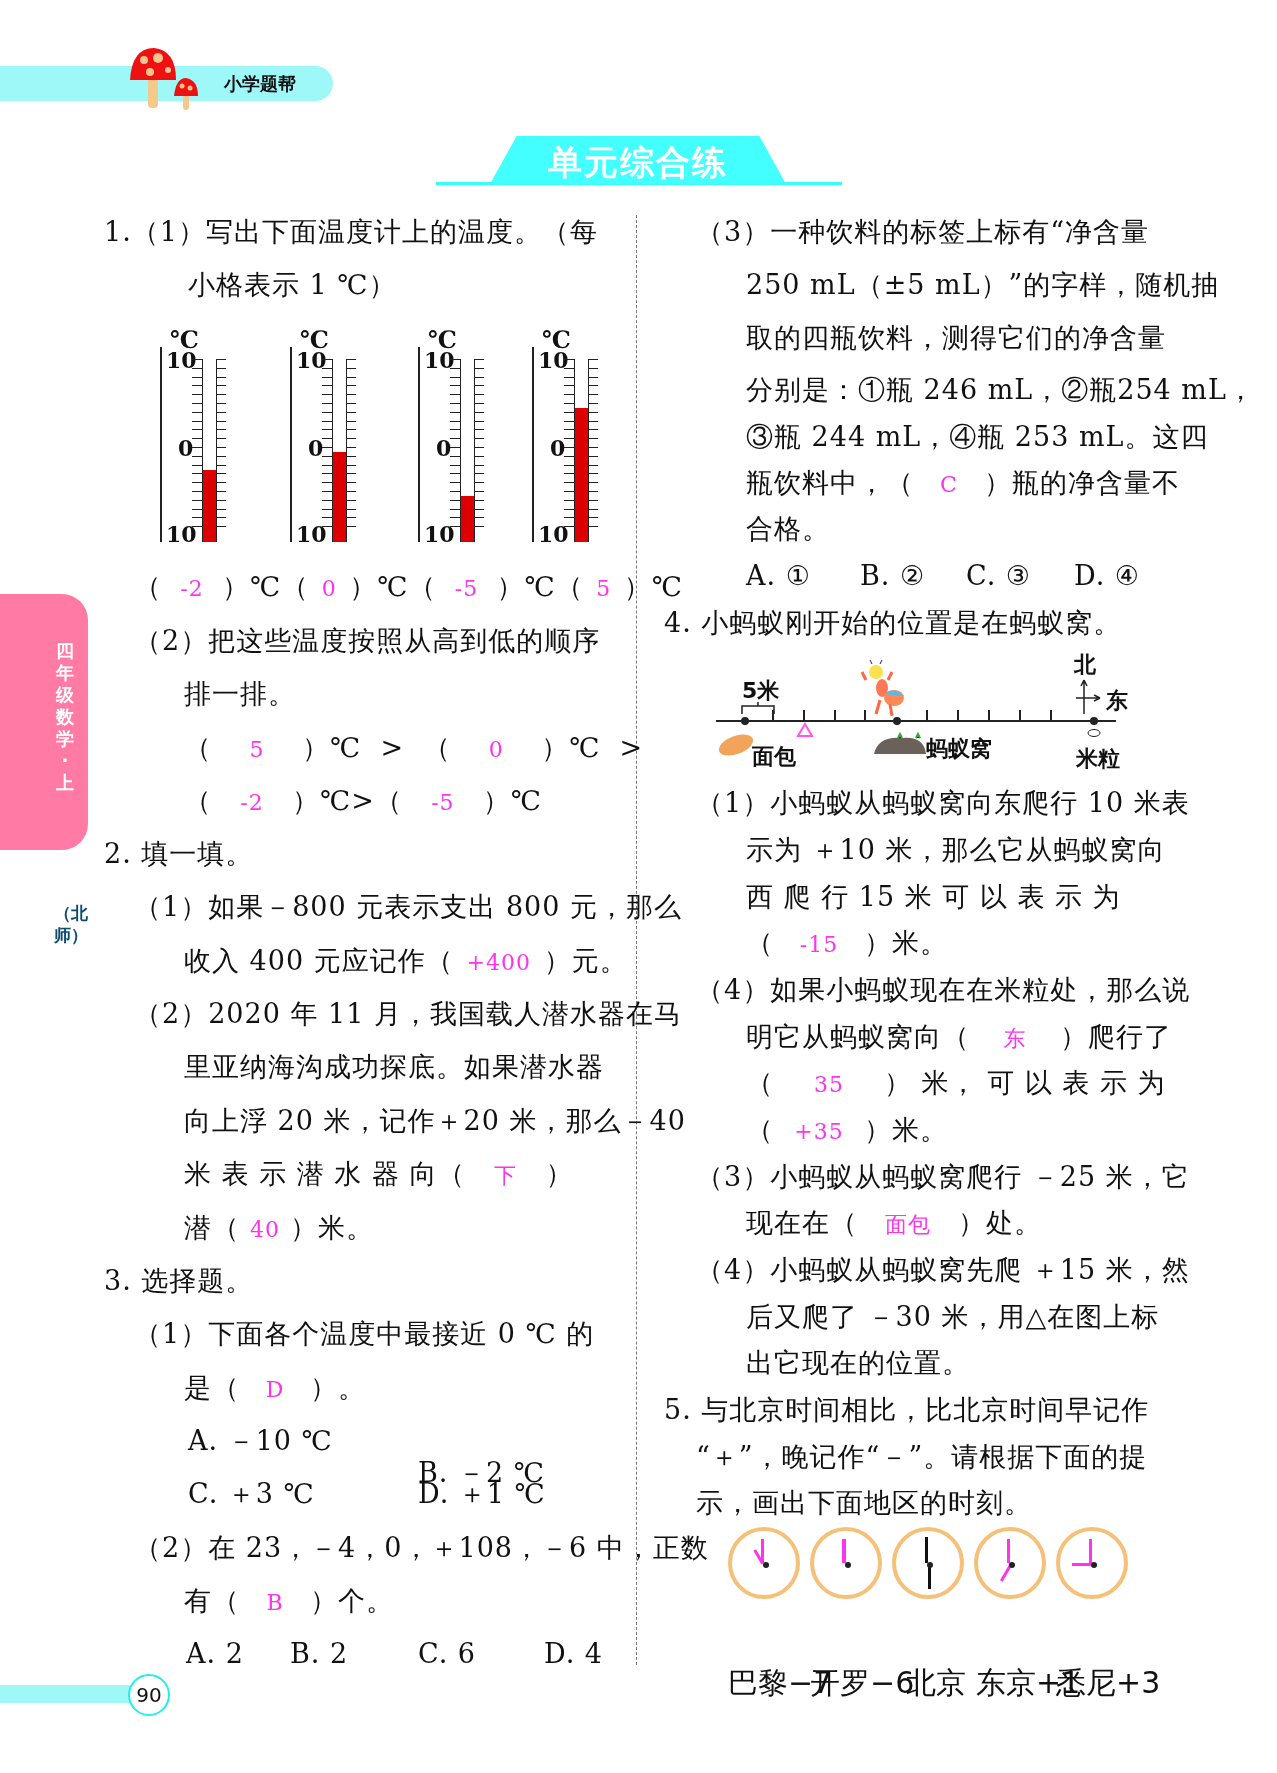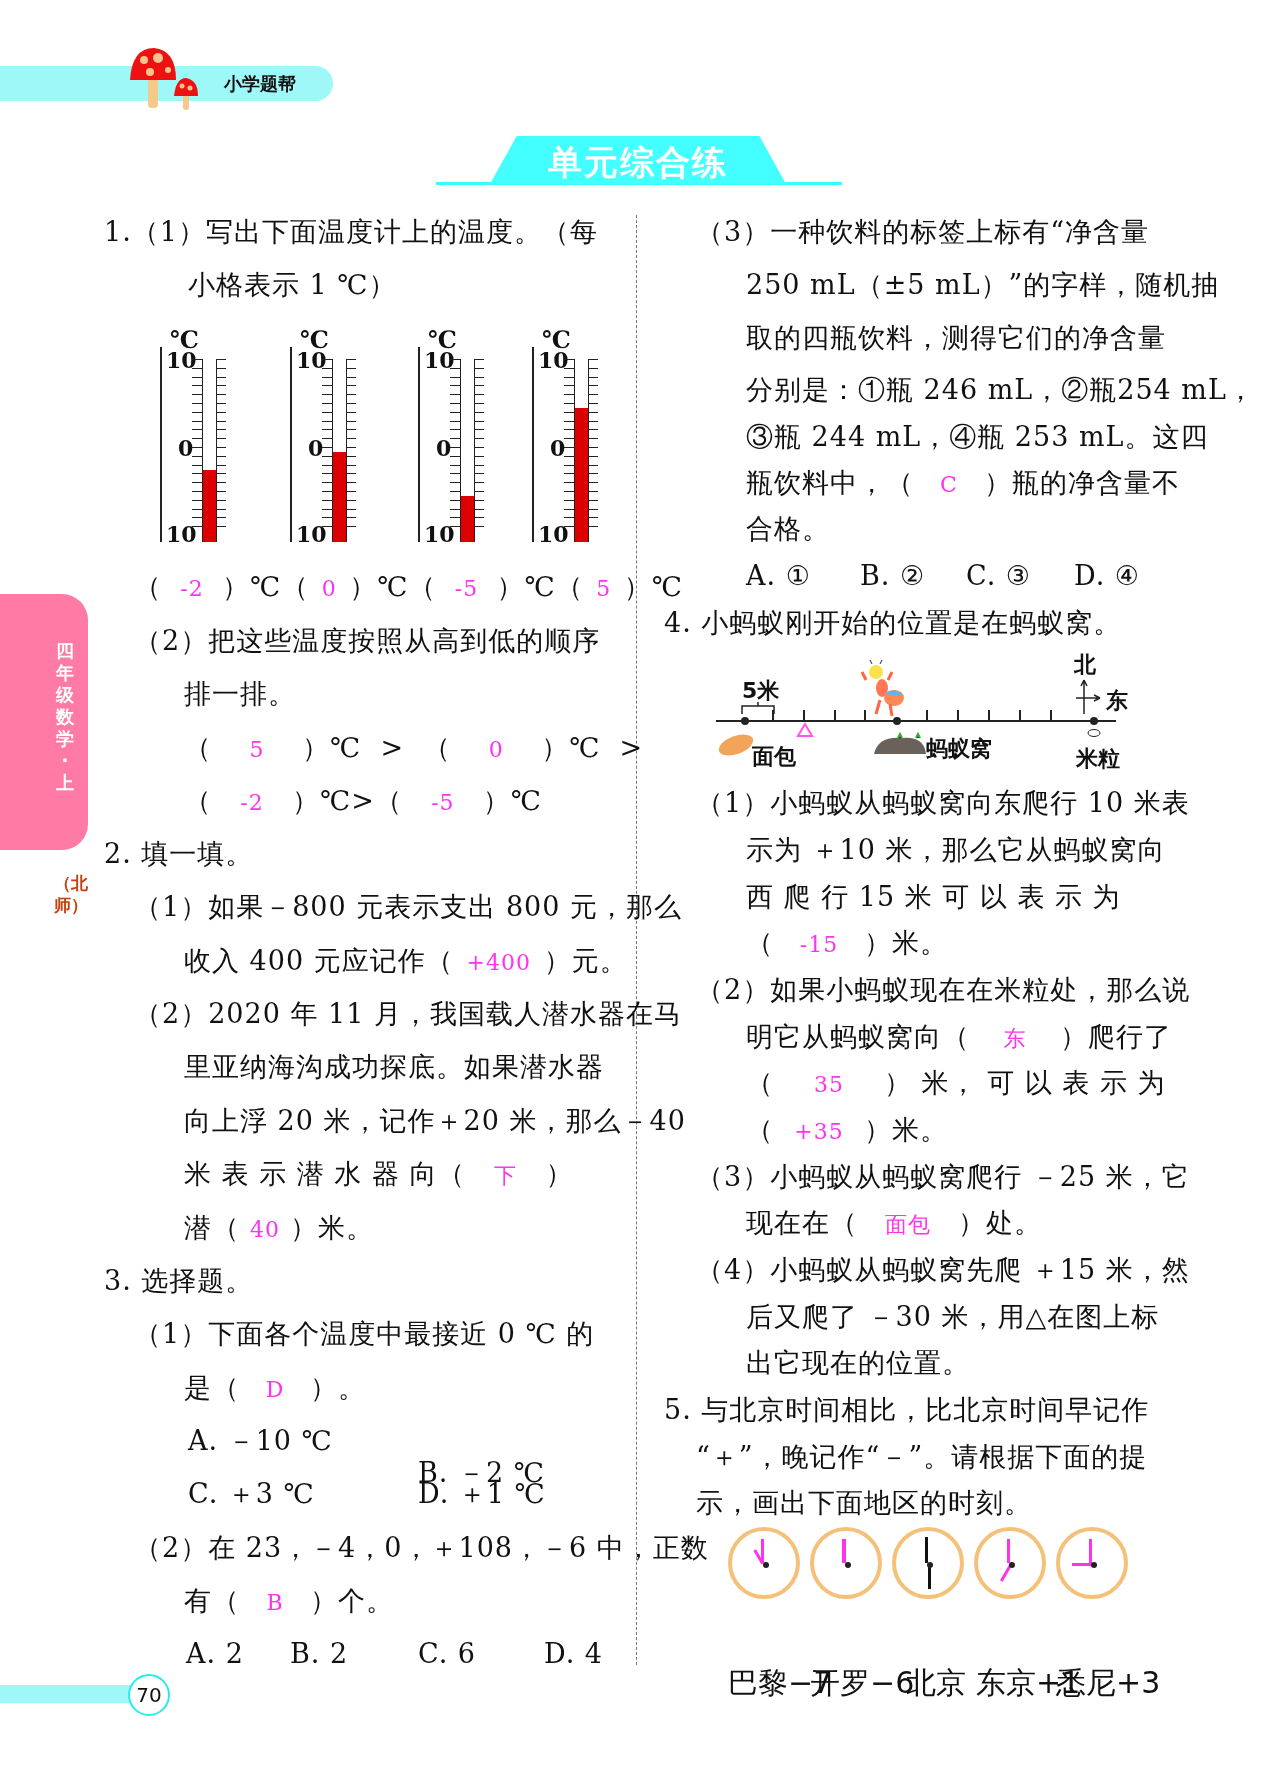--- a/index.html
+++ b/index.html
@@ -12,21 +12,21 @@
   .mush { position:absolute; }
   .title-line { left:436px; top:182px; width:406px; height:3px; background:#3ff; }
   .title-tab { left:490px; top:136px; width:296px; height:48px; background:#44ffff;
                clip-path:polygon(9% 0,91% 0,100% 100%,0 100%); border-radius:14px 14px 0 0; }
   .title-text { left:490px; top:140px; width:296px; text-align:center; color:#fff;
                 font-family:"DejaVu Sans",sans-serif; font-weight:bold; font-size:34px; letter-spacing:2px; }
   
   .side-tab { left:0; top:594px; width:88px; height:256px; background:#ff7aa5; border-radius:0 26px 26px 0; }
   .side-text { left:54px; top:640px; width:22px; color:#fff; font-family:"DejaVu Sans",sans-serif;
                font-size:18px; font-weight:bold; line-height:22px; text-align:center; }
-  .side-pub { left:54px; top:872px; width:22px; color:#c2410c; font-family:"DejaVu Sans",sans-serif;
+  .side-pub { left:54px; top:902px; width:22px; color:#0c4a6e; font-family:"DejaVu Sans",sans-serif;
               font-size:17px; font-weight:bold; line-height:22px; text-align:left; }
   
   .divider { left:636px; top:215px; width:0; height:1450px; border-left:1px dashed #777; }
   
   .ln { position:absolute; font-size:27px; line-height:34px; white-space:nowrap; letter-spacing:1px; }
   .ans { color:#ff33ee; font-size:22px; display:inline-block; text-align:center; }
   
   .thermo { position:absolute; top:325px; width:120px; height:220px; }
   .thermo .deg { position:absolute; left:10px; top:0; font-weight:bold; font-size:24px; }
   .thermo .lbl { position:absolute; font-weight:bold; font-size:22px; }
@@ -225,21 +225,21 @@
 <svg class="abs" style="left:1076px;top:676px" width="30" height="40">
     <path d="M8 38 V4 M8 4 l-3 6 M8 4 l3 6 M0 22 H24 M24 22 l-6 -3 M24 22 l-6 3" stroke="#222" stroke-width="1.5" fill="none"></path>
   </svg>
 <div class="bold-lbl" style="left:1074px;top:650px">北</div>
 <div class="bold-lbl" style="left:1106px;top:686px">东</div>
 
 <div class="ln" style="left:696px;top:786px">（1）小蚂蚁从蚂蚁窝向东爬行 10 米表</div>
 <div class="ln" style="left:746px;top:833px">示为 ＋10 米，那么它从蚂蚁窝向</div>
 <div class="ln" style="left:746px;top:880px">西 爬 行  15  米 可 以 表 示 为</div>
 <div class="ln" style="left:746px;top:926px"><span>（</span><span class="ans" style="width:90px">-15</span><span>）米。</span></div>
-<div class="ln" style="left:696px;top:973px">（2）如果小蚂蚁现在在米粒处，那么说</div>
+<div class="ln" style="left:696px;top:973px">（4）如果小蚂蚁现在在米粒处，那么说</div>
 <div class="ln" style="left:746px;top:1020px"><span>明它从蚂蚁窝向（</span><span class="ans" style="width:90px">东</span><span>）爬行了</span></div>
 <div class="ln" style="left:746px;top:1066px"><span>（</span><span class="ans" style="width:110px">35</span><span>）  米，  可 以 表 示 为</span></div>
 <div class="ln" style="left:746px;top:1113px"><span>（</span><span class="ans" style="width:90px">+35</span><span>）米。</span></div>
 <div class="ln" style="left:696px;top:1160px">（3）小蚂蚁从蚂蚁窝爬行 －25 米，它</div>
 <div class="ln" style="left:746px;top:1206px"><span>现在在（</span><span class="ans" style="width:100px">面包</span><span>）处。</span></div>
 <div class="ln" style="left:696px;top:1253px">（4）小蚂蚁从蚂蚁窝先爬 ＋15 米，然</div>
 <div class="ln" style="left:746px;top:1300px">后又爬了 －30 米，用△在图上标</div>
 <div class="ln" style="left:746px;top:1346px">出它现在的位置。</div>
 
 <div class="ln" style="left:664px;top:1393px">5. 与北京时间相比，比北京时间早记作</div>
@@ -270,13 +270,13 @@
   <div class="hand" style="width:3px;height:20px;background:#ff33ee;transform:rotate(90deg)"></div>
   <div class="cdot"></div>
 </div>
 <div class="clock-lbl" style="left:728px">巴黎−7</div>
 <div class="clock-lbl" style="left:810px">开罗−6</div>
 <div class="clock-lbl" style="left:906px">北京</div>
 <div class="clock-lbl" style="left:976px">东京+1</div>
 <div class="clock-lbl" style="left:1056px">悉尼+3</div>
 
 <div class="abs foot-bar"></div>
-<div class="abs page-num">70</div>
+<div class="abs page-num">90</div>
 
 </body></html>

